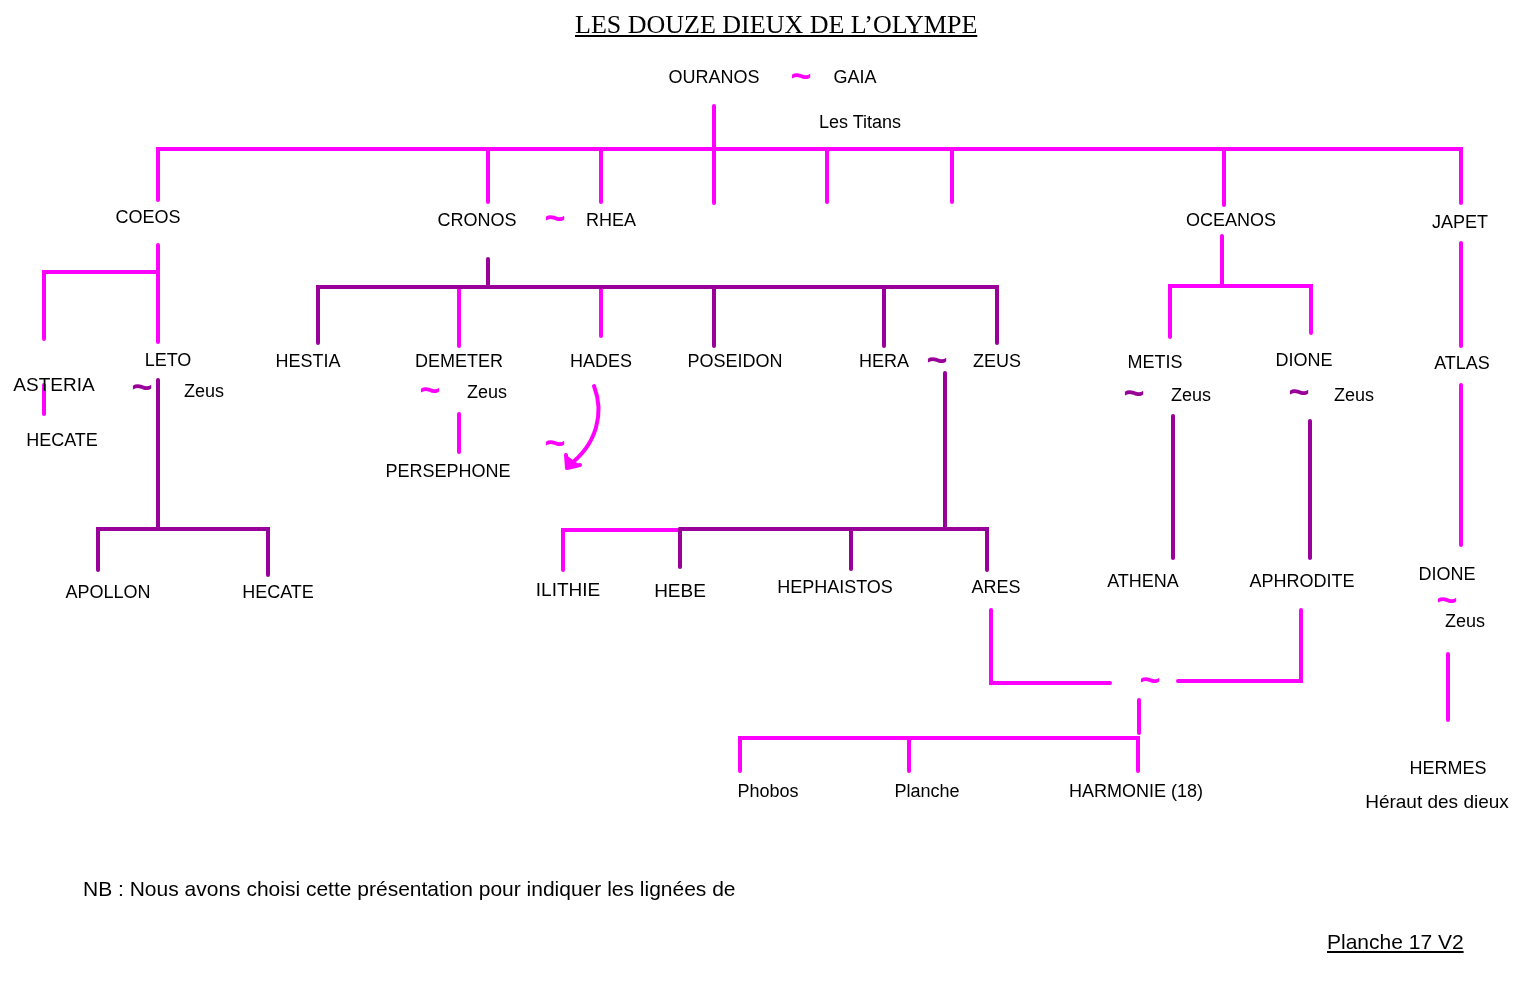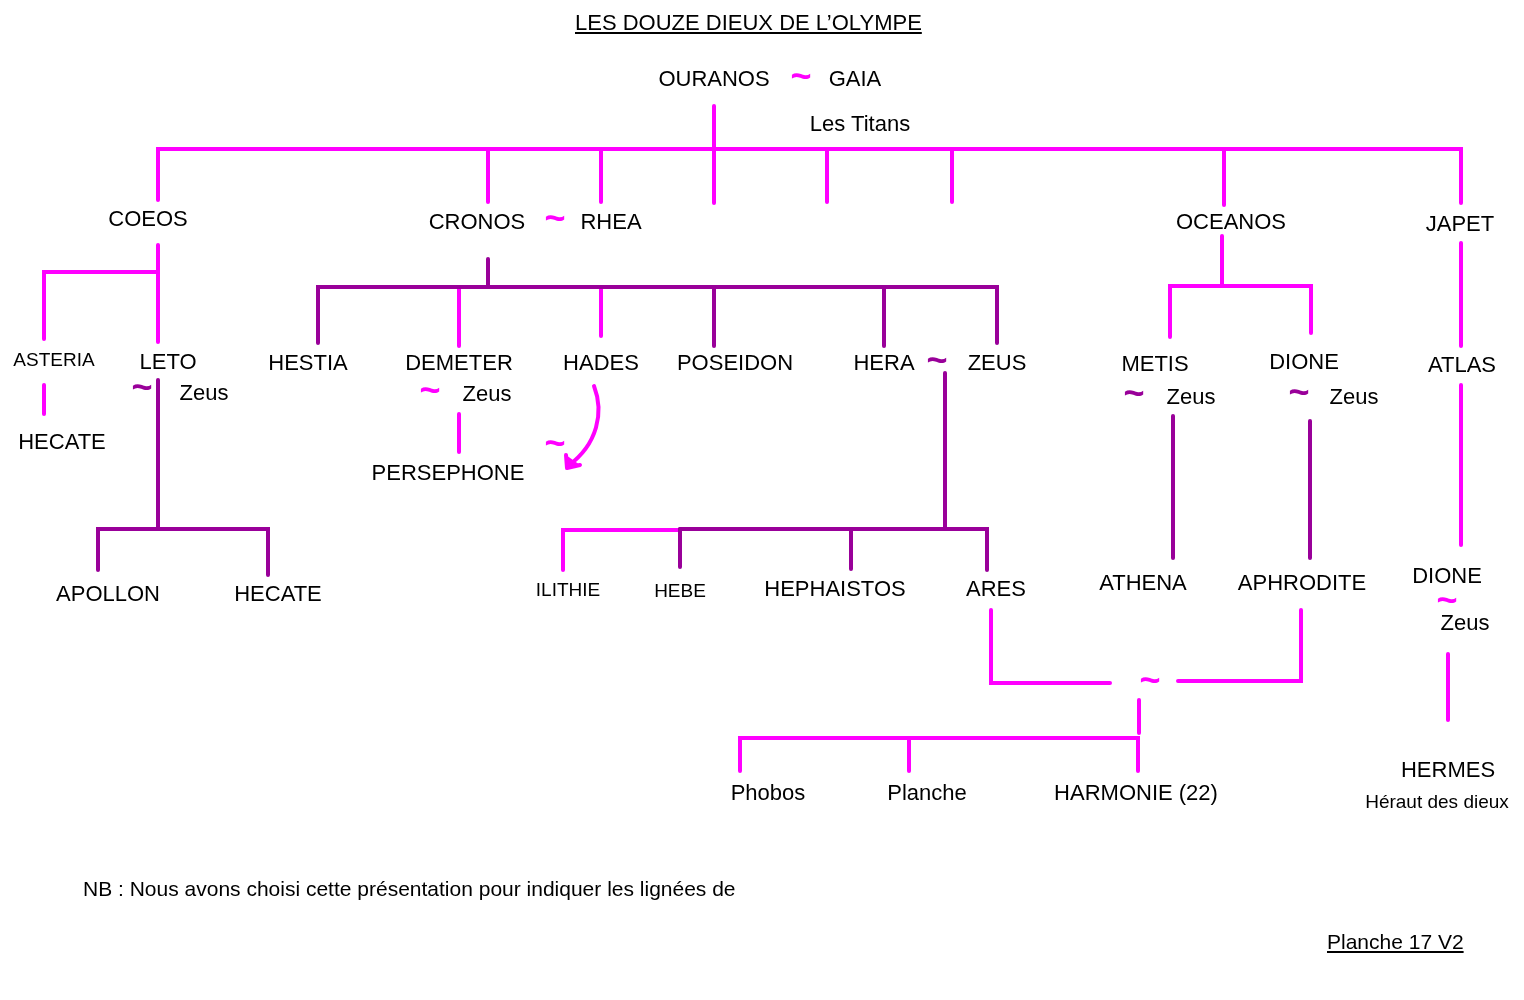--- a/index.html
+++ b/index.html
@@ -1,25 +1,25 @@
 <!DOCTYPE html>
 <html><head>
 <meta charset="utf-8">
 <style>
   html, body { margin: 0; padding: 0; background: #ffffff; }
   body { width: 1524px; height: 1000px; position: relative; overflow: hidden;
          font-family: "Liberation Sans", sans-serif; color: #000; }
   #diagram { position: absolute; left: 0; top: 0; width: 1524px; height: 1000px; }
-  .lbl { position: absolute; white-space: nowrap; font-size: 22px; line-height: 1; transform: translateX(-50%); }
+  .lbl { position: absolute; white-space: nowrap; font-size: 18px; line-height: 1; transform: translateX(-50%); }
   .lbl.b { font-weight: normal; }
   .lbl.sm { font-size: 19px; }
   .tilde { position: absolute; font-weight: bold; font-size: 36px; line-height: 1; transform: translateX(-50%); }
   .tilde.m { color: #ff00ff; }
   .tilde.p { color: #990099; }
-  .title { position: absolute; left: 575px; top: 10px; font-size: 22px; text-decoration: underline; white-space: nowrap; }
+  .title { position: absolute; left: 575px; top: 10px; font-size: 26px; text-decoration: underline; white-space: nowrap; font-family: Liberation Serif, serif; }
   .note { position: absolute; left: 83px; top: 874px; font-size: 21px; line-height: 29px; white-space: nowrap; }
   .planche { position: absolute; left: 1327px; top: 930px; font-size: 21px; text-decoration: underline; white-space: nowrap; }
 </style>
 </head>
 <body>
 
 <svg id="diagram" width="1524" height="1000" viewBox="0 0 1524 1000">
   <g fill="none" stroke-linecap="round" stroke-width="4">
 
     <g stroke="#ff00ff">
@@ -85,21 +85,21 @@
 <div class="lbl" style="left:855px;top:68px">GAIA</div>
 <div class="lbl" style="left:860px;top:113px">Les Titans</div>
 
 <div class="lbl" style="left:148px;top:208px">COEOS</div>
 <div class="lbl" style="left:477px;top:211px">CRONOS</div>
 <div class="tilde m" style="left:555px;top:200px">~</div>
 <div class="lbl" style="left:611px;top:211px">RHEA</div>
 <div class="lbl" style="left:1231px;top:211px">OCEANOS</div>
 <div class="lbl" style="left:1460px;top:213px">JAPET</div>
 
-<div class="lbl sm" style="left:54px;top:350px">ASTERIA</div>
+<div class="lbl sm" style="left:54px;top:375px">ASTERIA</div>
 <div class="lbl" style="left:168px;top:351px">LETO</div>
 <div class="tilde p" style="left:142px;top:369px">~</div>
 <div class="lbl" style="left:204px;top:382px">Zeus</div>
 <div class="lbl" style="left:62px;top:431px">HECATE</div>
 <div class="lbl b" style="left:108px;top:583px">APOLLON</div>
 <div class="lbl b" style="left:278px;top:583px">HECATE</div>
 
 <div class="lbl b" style="left:308px;top:352px">HESTIA</div>
 <div class="lbl b" style="left:459px;top:352px">DEMETER</div>
 <div class="tilde m" style="left:430px;top:372px">~</div>
@@ -129,18 +129,18 @@
 <div class="lbl" style="left:1462px;top:354px">ATLAS</div>
 <div class="lbl" style="left:1447px;top:565px">DIONE</div>
 <div class="tilde m" style="left:1447px;top:582px">~</div>
 <div class="lbl" style="left:1465px;top:612px">Zeus</div>
 <div class="lbl b" style="left:1448px;top:759px">HERMES</div>
 <div class="lbl sm" style="left:1437px;top:792px">Héraut des dieux</div>
 
 <div class="tilde m" style="left:1150px;top:662px">~</div>
 <div class="lbl" style="left:768px;top:782px">Phobos</div>
 <div class="lbl" style="left:927px;top:782px">Planche</div>
-<div class="lbl" style="left:1136px;top:782px">HARMONIE (22)</div>
+<div class="lbl" style="left:1136px;top:782px">HARMONIE (18)</div>
 
 <div class="note">
   <div>NB : Nous avons choisi cette présentation pour indiquer les lignées de</div>
 </div>
 <div class="planche">Planche 17 V2</div>
 
 </body></html>

